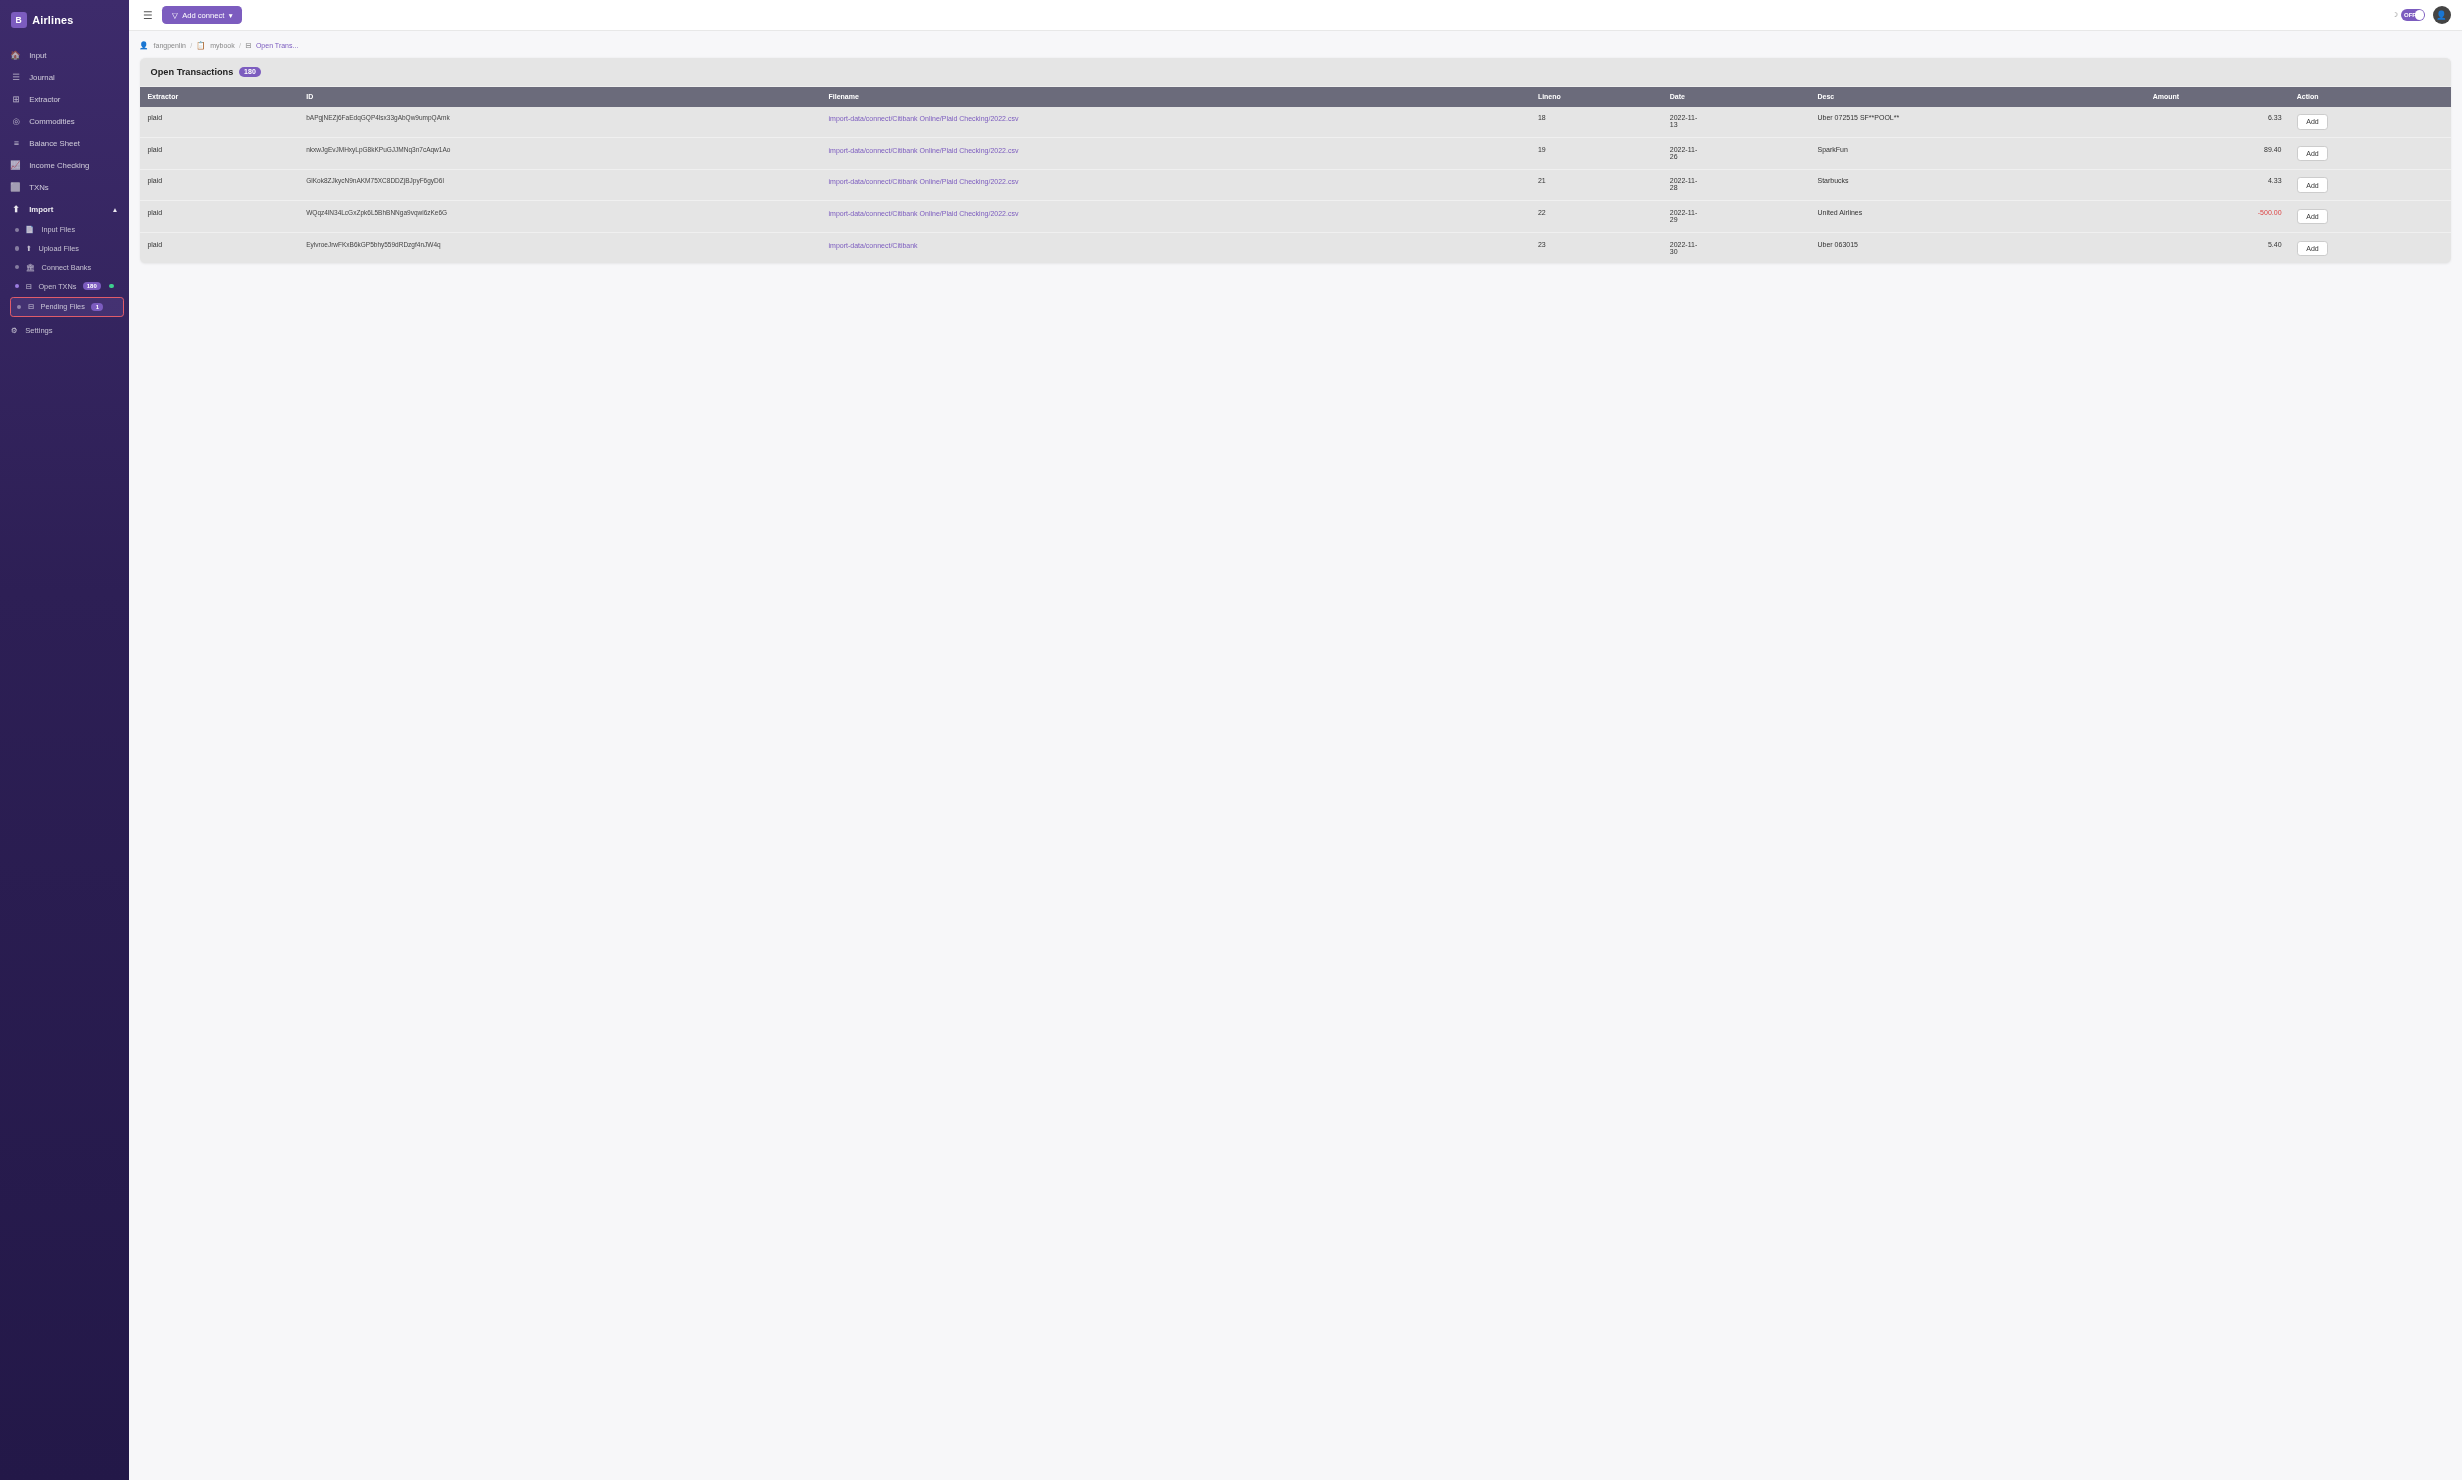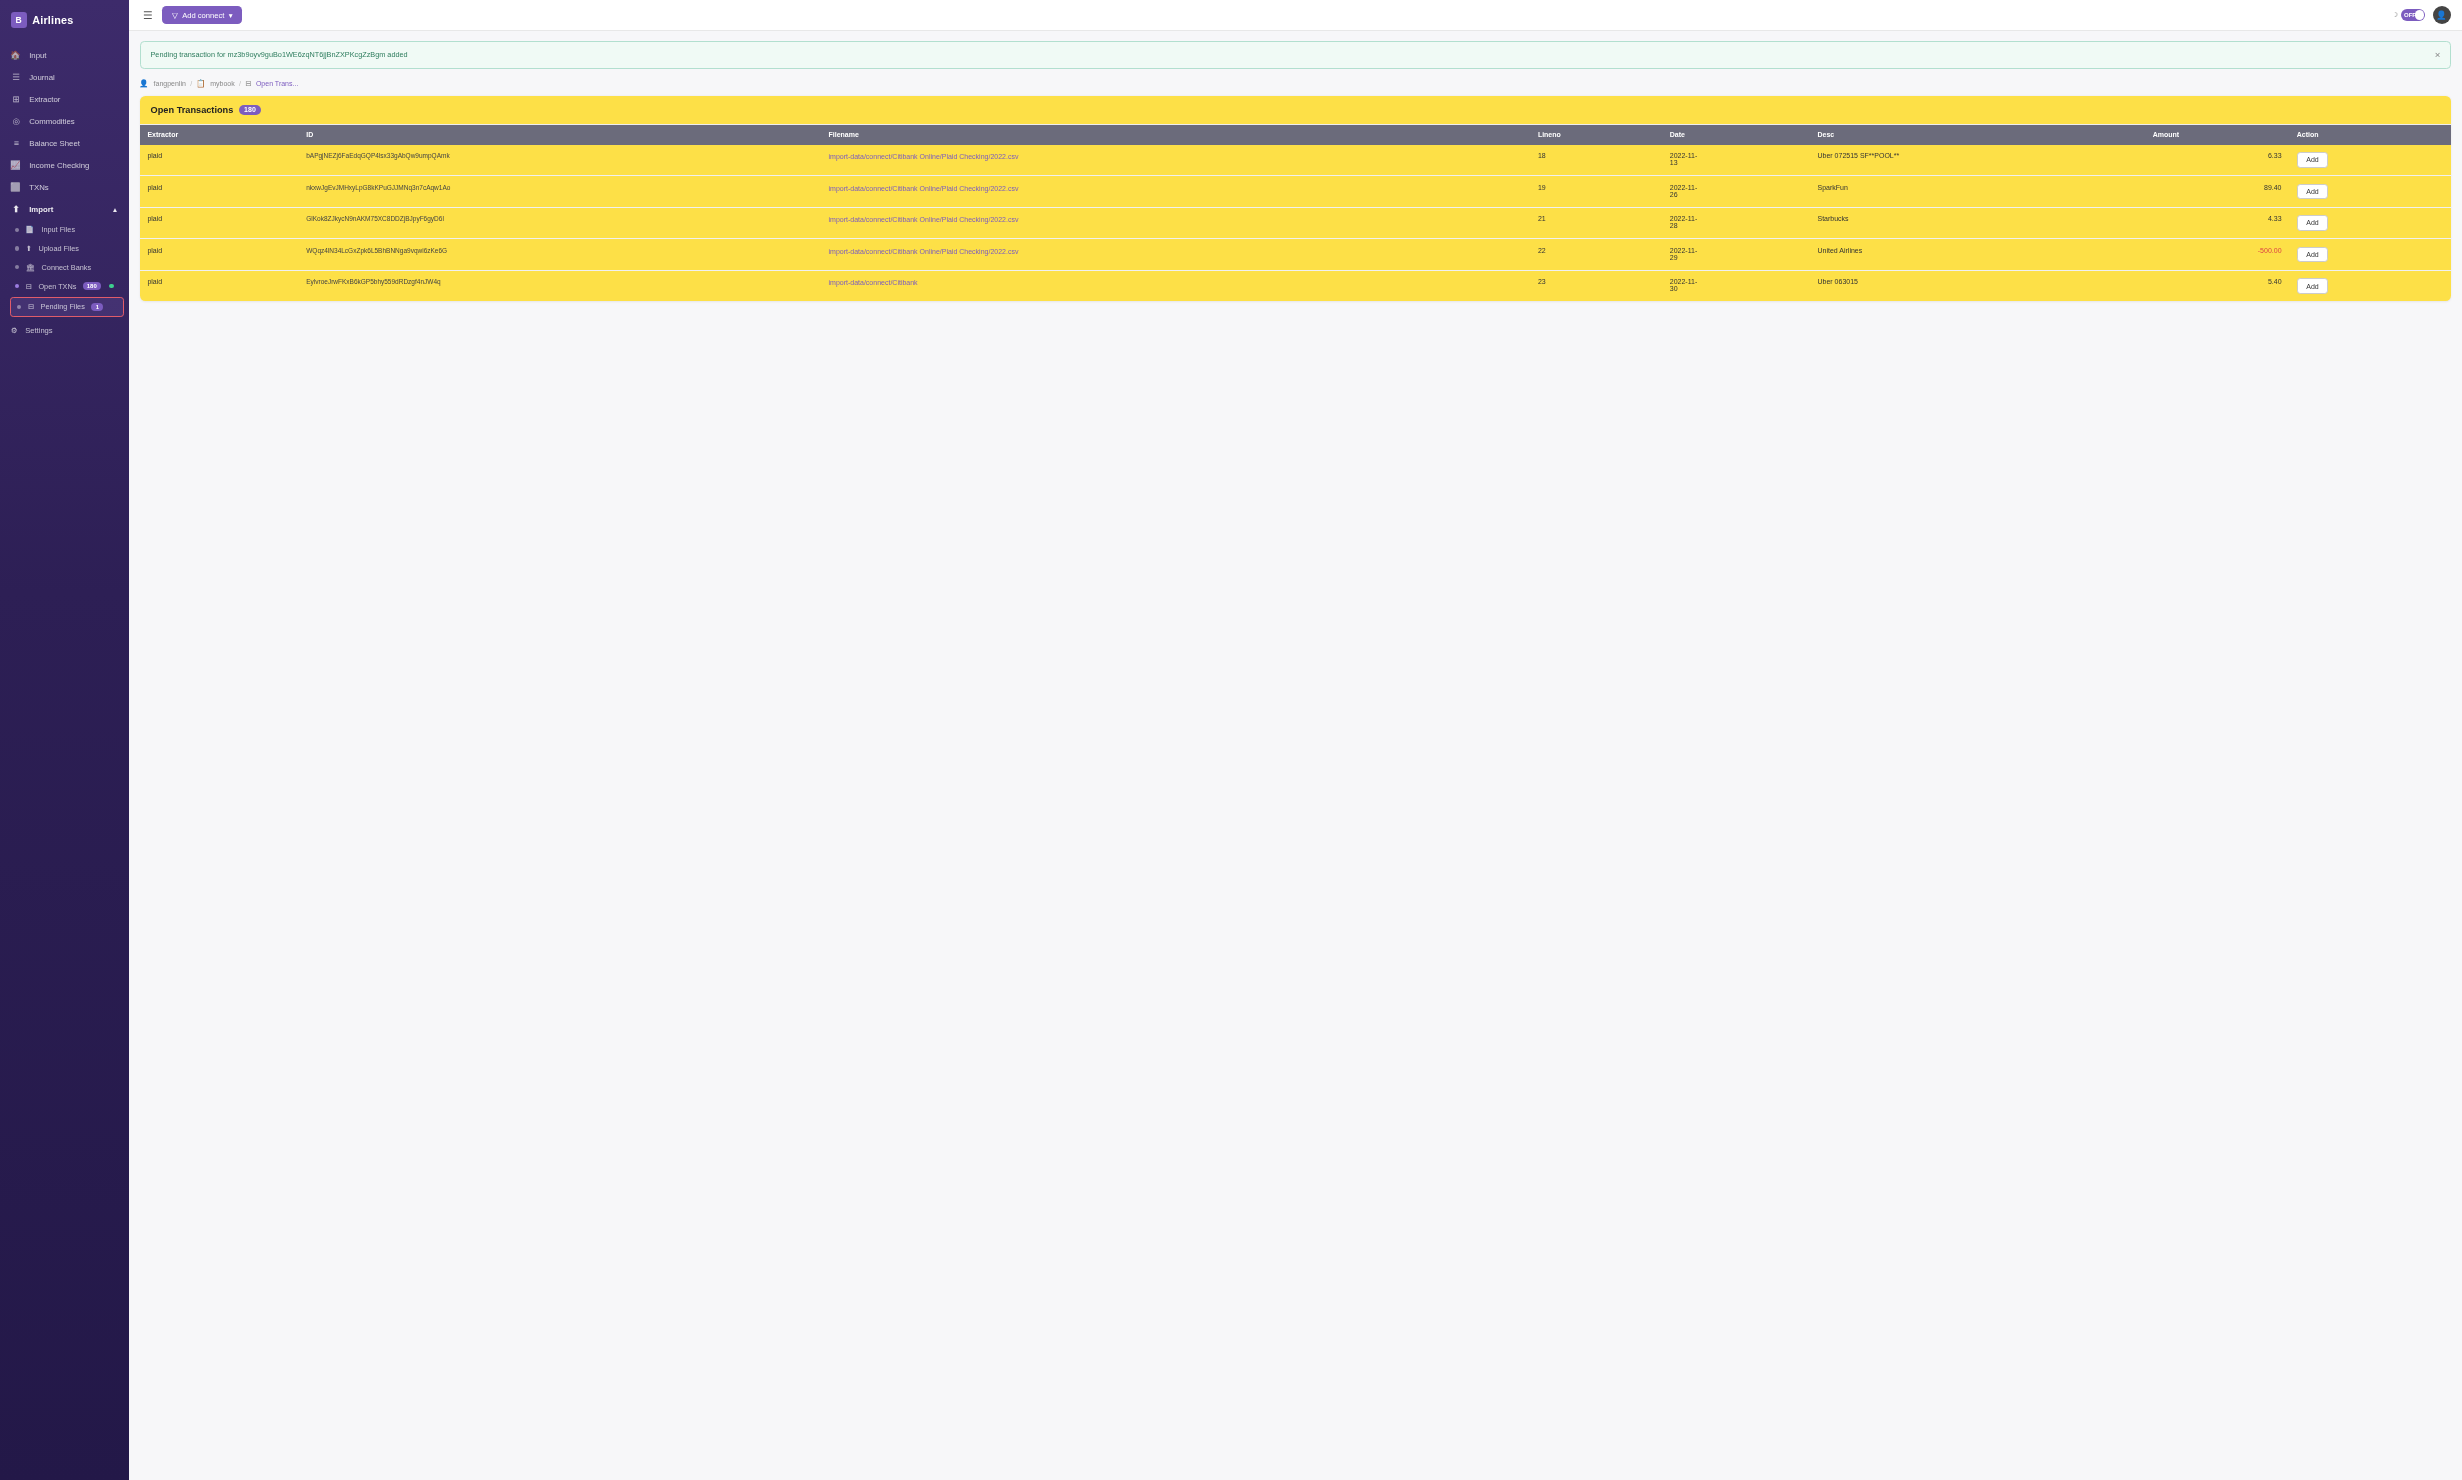--- a/index.html
+++ b/index.html
@@ -212,21 +212,21 @@
       font-size: 7px;
       color: #888;
     }
     .breadcrumb a { color: #888; text-decoration: none; }
     .breadcrumb .active-crumb { color: #7c5cbf; }
     .breadcrumb .sep { color: #bbb; }
     .bc-icon { font-size: 7.6px; }
 
     
     .table-card {
-      background: #fde047;
+      background: #e5e5e5;
       border-radius: 5.4px;
       box-shadow: 0 0.5px 2.2px rgba(0,0,0,0.07);
       overflow: hidden;
     }
     .table-header {
       padding: 8.6px 10.8px;
       display: flex;
       align-items: center;
       gap: 5.4px;
       border-bottom: 0.5px solid #eee;
@@ -388,24 +388,20 @@
         </div>
       </div>
       <div class="avatar">
         <span>👤</span>
       </div>
     </div>
   </div>
 
   <div class="content">
 
-    <div class="notification-banner">
-      <span>Pending transaction for mz3b9oyv9guBo1WE6zqNT6jjBnZXPKcgZzBgm added</span>
-      <span class="notification-close">×</span>
-    </div>
 
     <div class="breadcrumb">
       <span class="bc-icon">👤</span>
       <a href="#">fangpenlin</a>
       <span class="sep">/</span>
       <span class="bc-icon">📋</span>
       <a href="#">mybook</a>
       <span class="sep">/</span>
       <span class="bc-icon">⊟</span>
       <span class="active-crumb">Open Trans...</span>

